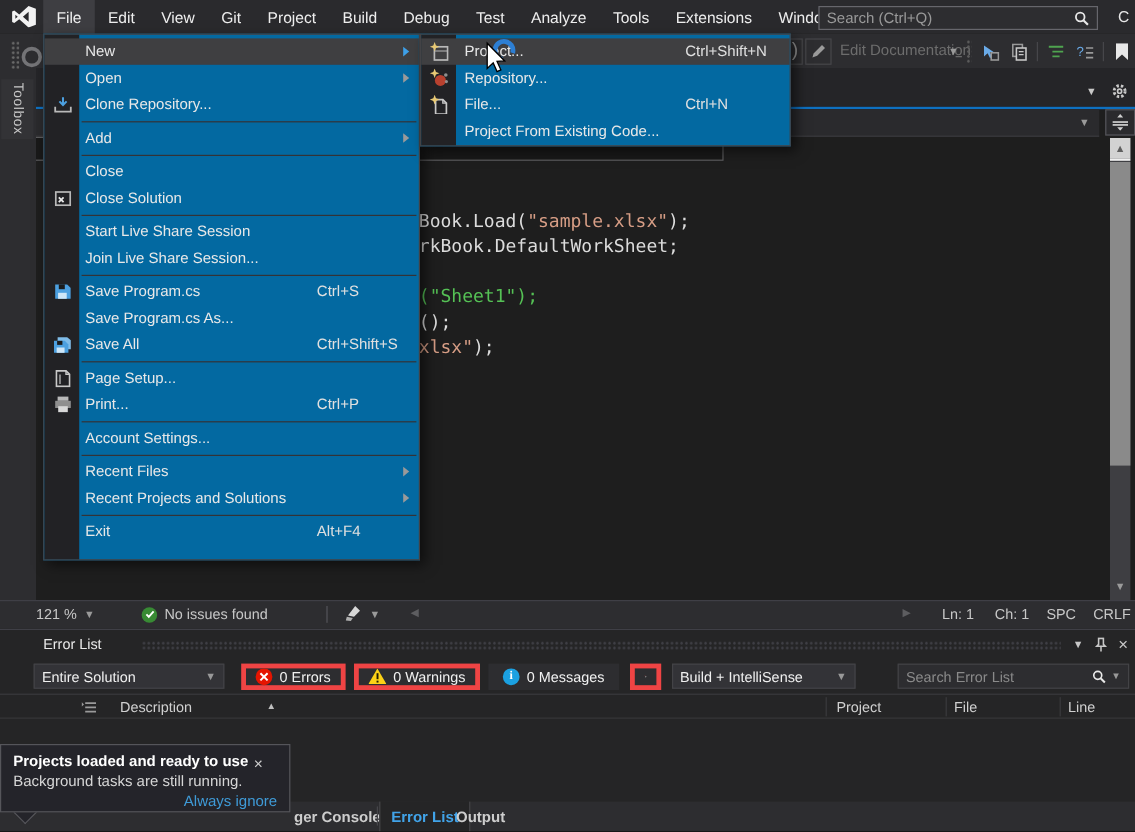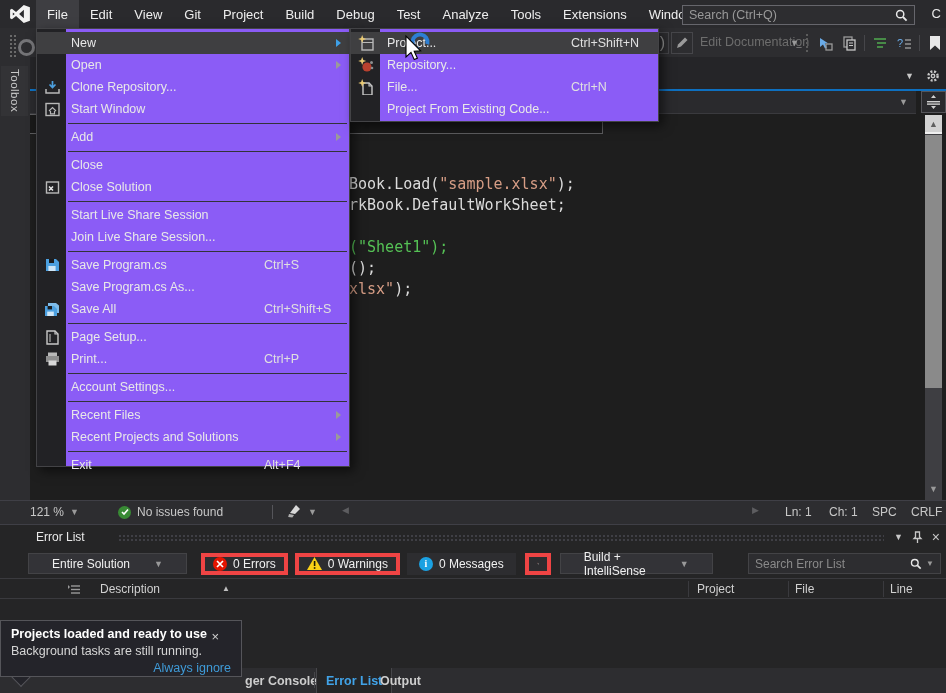--- a/index.html
+++ b/index.html
@@ -65,40 +65,40 @@
 
   
   #errorlist{position:absolute;left:0;top:524px;width:946px;height:144px;background:#252526;border-top:1px solid #3f3f46;box-sizing:border-box;}
   #el-header{position:absolute;left:0;top:0;width:946px;height:24px;}
   #el-title{position:absolute;left:36px;top:5px;font-size:12px;color:#eaeaea;}
   #el-dots{position:absolute;left:118px;right:62px;top:9px;height:8px;opacity:.7;
       background-image:radial-gradient(circle,#4a4a52 1px,transparent 1.2px);background-size:4px 4px;}
   #el-header .hicons{position:absolute;right:6px;top:4px;display:flex;gap:9px;align-items:center;color:#c8c8c8;}
   #el-toolbar{position:absolute;left:0;top:25px;width:946px;height:27px;display:flex;align-items:center;padding-left:28px;box-sizing:border-box;}
   .combo{height:21px;background:#333337;border:1px solid #434346;display:flex;align-items:center;
-      font-size:12px;color:#f0f0f0;padding:0 23px;box-sizing:border-box;}
+      font-size:12px;color:#f0f0f0;padding:0 6px;box-sizing:border-box;}
   .combo .cArrow{margin-left:auto;color:#999;font-size:9px;}
   .count-btn{height:22px;border:4px solid #ef4444;display:flex;align-items:center;gap:6px;padding:0 8px;
       font-size:12px;color:#f1f1f1;box-sizing:border-box;background:#2d2d30;}
   #el-search{height:21px;background:#2d2d30;border:1px solid #434346;display:flex;align-items:center;
       padding:0 6px;box-sizing:border-box;margin-left:auto;margin-right:5px;width:193px;}
   #el-search .ph{flex:1;font-size:12px;color:#8a8a8a;}
   #el-colheader{position:absolute;left:0;top:53px;width:946px;height:21px;background:#252526;
       border-top:1px solid #3a3a3e;border-bottom:1px solid #3a3a3e;box-sizing:border-box;font-size:12px;color:#d0d0d0;}
   .col-sep{position:absolute;top:2px;width:1px;height:16px;background:#3a3a3e;}
   #el-body{position:absolute;left:0;top:74px;width:946px;height:70px;background:#252526;}
 
   
   #bottomtabs{position:absolute;left:0;top:668px;width:946px;height:25px;background:#2d2d30;font-size:12.5px;}
   .btab{position:absolute;top:0;height:25px;display:flex;align-items:center;padding:0 9px;color:#cdcdcd;font-weight:bold;}
   .btab.active{background:#252526;border-left:1px solid #46464a;border-right:1px solid #46464a;color:#41a3e8;}
   .btab-sep{position:absolute;top:4px;width:1px;height:16px;background:#46464a;}
 
   
-  .menu-pop{position:absolute;background:#8b5cf6;border:1px solid #434346;box-shadow:4px 4px 10px rgba(0,0,0,.55);z-index:20;box-sizing:border-box;}
+  .menu-pop{position:absolute;background:#0369a1;border:1px solid #434346;box-shadow:4px 4px 10px rgba(0,0,0,.55);z-index:20;box-sizing:border-box;}
   #filemenu{left:36px;top:28px;width:314px;height:439px;padding:3px 0 4px 0;}
   #newsubmenu{left:350px;top:28px;width:309px;height:94px;padding:3px 0;}
   .menu-gutter{position:absolute;left:0;top:0;bottom:0;width:29px;background:#222225;}
   .menu-row{position:relative;height:22px;display:flex;align-items:center;font-size:12.5px;color:#e8e8e8;}
   .menu-row.hl{background:#3f3f41;}
   .mi-icon{position:absolute;left:7px;top:3px;width:16px;height:16px;display:flex;align-items:center;justify-content:center;}
   .mi-label{position:absolute;left:34px;white-space:nowrap;}
   .mi-shortcut{position:absolute;left:227px;white-space:nowrap;color:#e0e0e0;}
   #newsubmenu .mi-label{left:36px;}
   #newsubmenu .mi-shortcut{left:220px;}
@@ -383,29 +383,20 @@
       </div>
       <div class="menu-row">
         <span class="mi-icon">
           <svg width="15" height="15" viewBox="0 0 15 15">
             <path d="M7.5 1 v6 M4.5 4.5 L7.5 7.5 L10.5 4.5" stroke="#4ca0e0" stroke-width="1.7" fill="none"></path>
             <path d="M1 9 v4 h13 v-4" fill="none" stroke="#b9b9b9" stroke-width="1.5"></path>
           </svg>
         </span>
         <span class="mi-label">Clone Repository...</span>
       </div>
-      <div class="menu-row">
-        <span class="mi-icon">
-          <svg width="15" height="15" viewBox="0 0 15 15">
-            <rect x="1" y="1.5" width="13" height="12" fill="none" stroke="#b9b9b9" stroke-width="1.4"></rect>
-            <path d="M4 9 L7.5 5.5 L11 9 M5.5 9 v2.8 h4 V9" fill="none" stroke="#b9b9b9" stroke-width="1.2"></path>
-          </svg>
-        </span>
-        <span class="mi-label">Start Window</span>
-      </div>
       <div class="menu-sep"></div>
       <div class="menu-row">
         <span class="mi-label">Add</span>
         <span class="mi-arrow"></span>
       </div>
       <div class="menu-sep"></div>
       <div class="menu-row">
         <span class="mi-label">Close</span>
       </div>
       <div class="menu-row">

